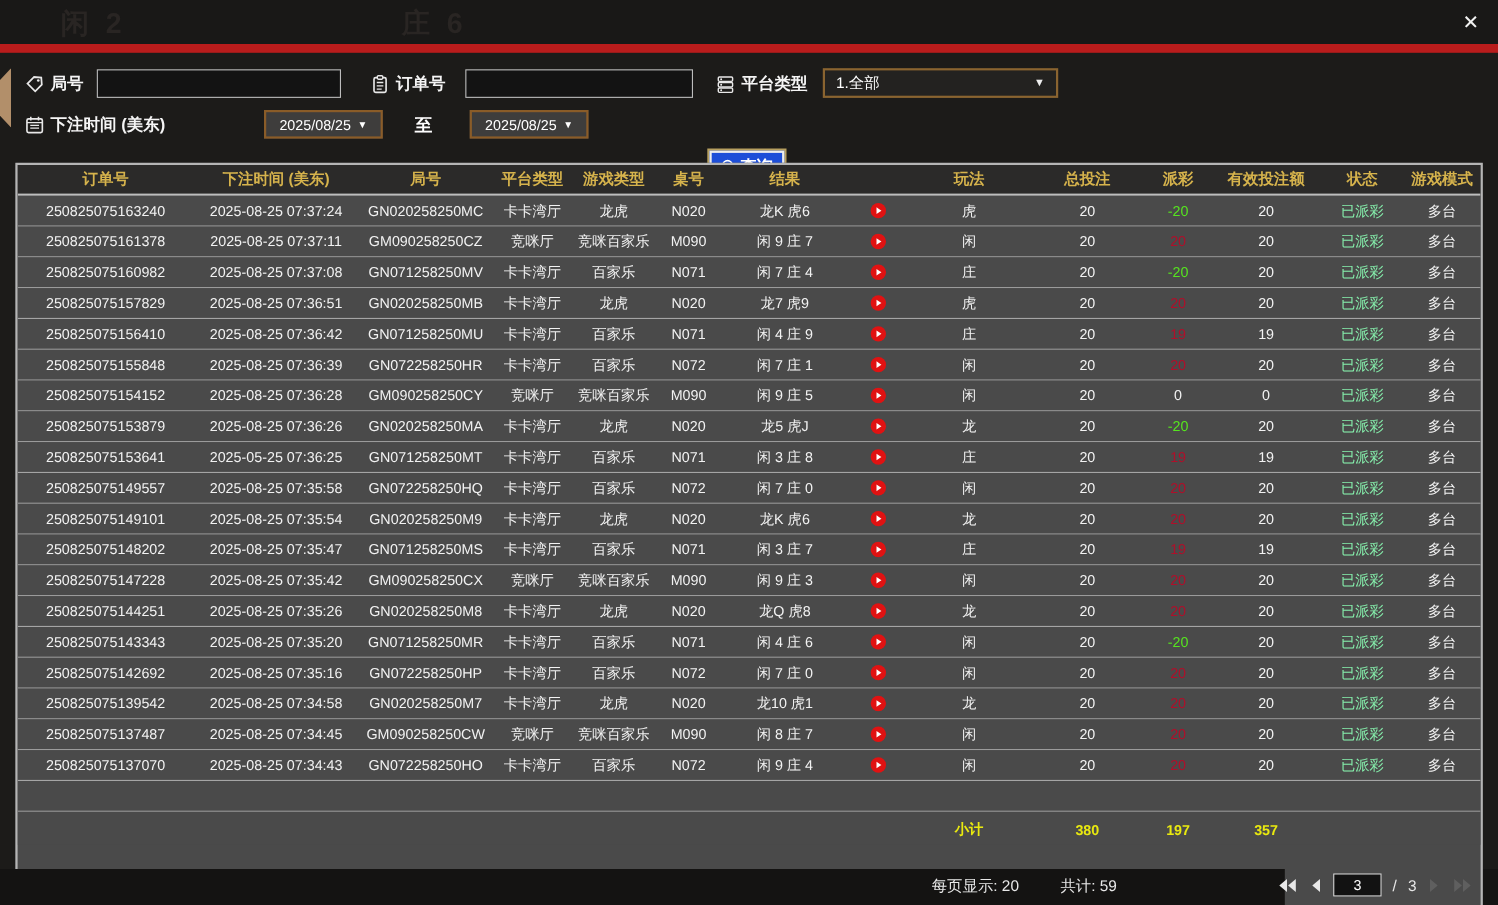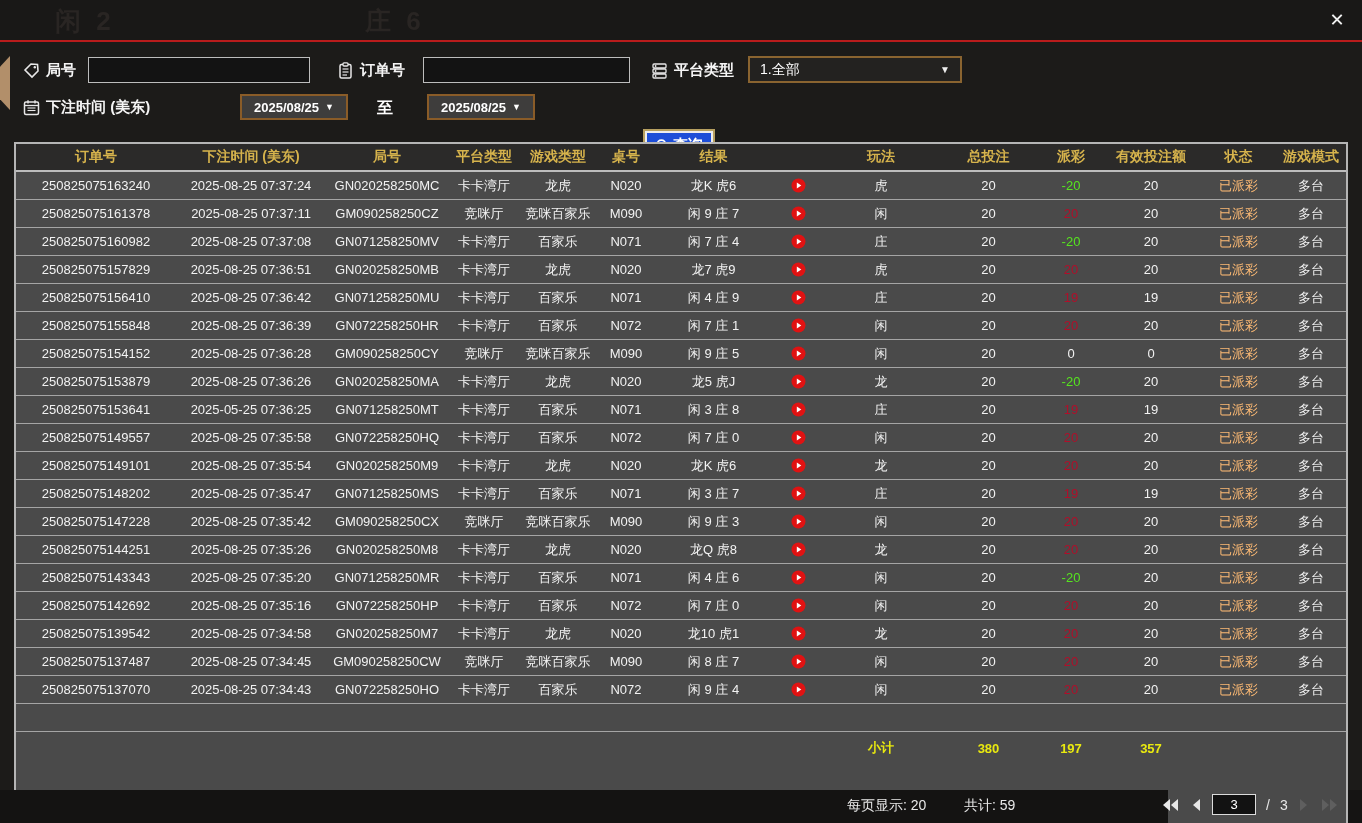--- a/index.html
+++ b/index.html
@@ -14,37 +14,37 @@
   .bg-hint{position:absolute;top:4px;font-size:26px;font-weight:700;color:#292523;letter-spacing:4px;}
   .bg-hint.left{left:55px;}
   .bg-hint.center{left:365px;}
   .close-btn{
     position:absolute;top:7px;right:12px;width:26px;height:26px;
     color:#f2f2f2;font-size:18px;line-height:26px;text-align:center;cursor:pointer;
   }
   
   .panel{
     position:absolute;left:0;top:40px;width:1362px;height:750px;
-    background:#1c1b19;border-top:2px solid #b91c1c;
+    background:#1c1b19;border-top:8px solid #b91c1c;
   }
   .side-tab{
     position:absolute;left:0;top:14px;width:10px;height:54px;background:#b28f6a;
     clip-path:polygon(100% 0,100% 100%,0 80%,0 20%);
   }
   
   .f-label{position:absolute;height:26px;display:flex;align-items:center;gap:5px;
     font-size:15px;font-weight:700;color:#f5f5f5;white-space:nowrap;}
   .f-icon{display:inline-flex;width:19px;height:19px;}
   .txt-input{
     position:absolute;height:26px;background:#131313;border:1px solid #bdbdbd;
     color:#eee;font-size:13px;padding:0 6px;outline:none;
   }
   .date-btn{
     position:absolute;height:26px;width:108px;background:#3e3d3c;border:2px solid #8a5c28;
-    color:#fff;font-size:13px;font-weight:700;display:flex;align-items:center;justify-content:center;gap:6px;
+    color:#fff;font-size:13px;font-weight:400;display:flex;align-items:center;justify-content:center;gap:6px;
     cursor:pointer;
   }
   .date-btn .caret{font-size:9px;}
   .to-label{position:absolute;font-size:16px;font-weight:700;color:#fff;}
   .select-box{
     position:absolute;height:27px;width:214px;background:#232220;border:2px solid #8a6430;
     color:#fff;font-size:14px;display:flex;align-items:center;padding:0 10px;cursor:pointer;text-align:center;
   }
   .select-box .caret{margin-left:auto;font-size:10px;color:#eee;}
   .search-btn{
@@ -64,21 +64,21 @@
   }
   .thead{background:#2b2a29;border-bottom:2px solid #bdbdbd;height:28px;}
   .tcell{
     text-align:center;font-size:13px;color:#f2f2f2;white-space:nowrap;overflow:hidden;
     display:flex;align-items:center;justify-content:center;height:100%;
   }
   .hcell{color:#d6b34c;font-weight:700;font-size:14px;}
   .pos{color:#b00f2a;}
   .neg{color:#56e41f;}
   .zero{color:#f2f2f2;}
-  .status{color:#fdba74;}
+  .status{color:#86efac;}
   .sum .tcell{color:#e9e90f;font-weight:700;margin-top:44px;}
   .filler{height:30px;background:#4a4a4a;border-bottom:none;}
   .play-wrap{display:flex;align-items:center;justify-content:center;width:100%;height:100%;cursor:pointer;}
   
   .footer{position:absolute;left:0;top:790px;width:1168px;height:33px;background:#141312;}
   .foot-text{position:absolute;top:7px;font-size:14px;color:#e8e8e8;white-space:nowrap;}
   .pp{left:847px;} .tc{left:964px;}
   .pager{position:absolute;left:1160px;top:4px;display:flex;align-items:center;gap:10px;}
   .pg-ico{display:inline-flex;cursor:pointer;}
   .pg-box{

